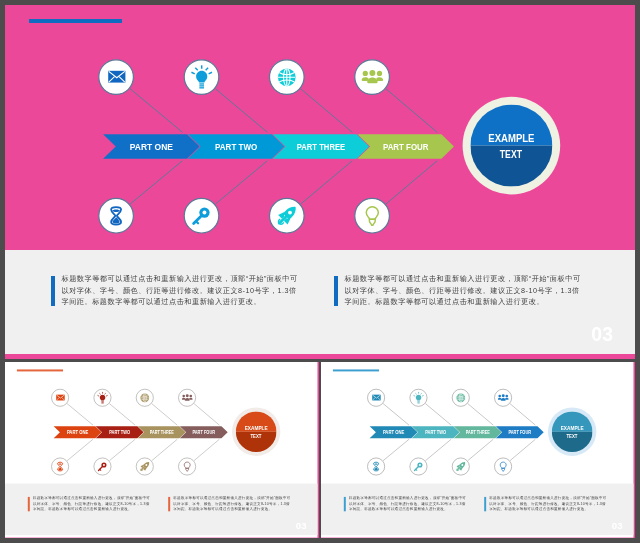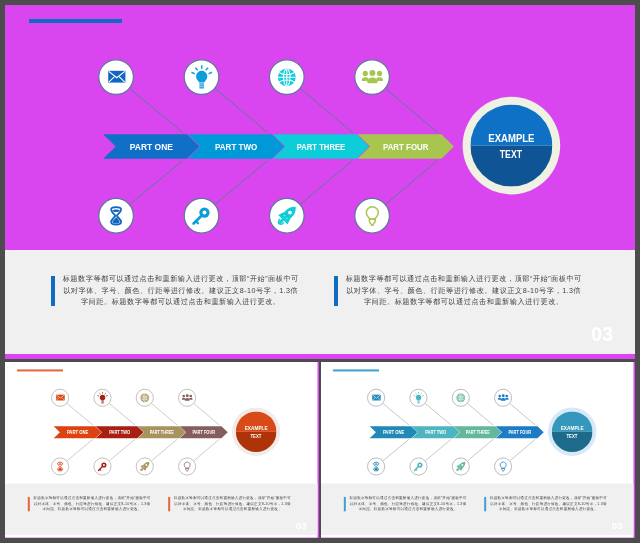--- a/index.html
+++ b/index.html
@@ -1,17 +1,17 @@
 <!DOCTYPE html>
 <html><head><meta charset="utf-8"><style>
 html,body{margin:0;padding:0;background:#4c4c4c;}
 body{width:640px;height:543px;font-family:"Liberation Sans",sans-serif;overflow:hidden;}
 .root{position:absolute;left:0;top:0;width:640px;height:543px;}
 
-.slide{position:absolute;background:#d946ef;overflow:hidden;text-align:center;}
+.slide{position:absolute;background:#ec4899;overflow:hidden;}
 #hero{left:5.2px;top:4.6px;width:630px;height:354.3px;}
 #tl{left:5.2px;top:362.3px;width:313.6px;height:175.7px;}
 #tr{left:320.7px;top:362.3px;width:314.5px;height:175.7px;}
 
 .inner{position:absolute;left:0;top:0;width:630px;height:354.3px;transform-origin:0 0;background:#fff;}
 .accent{position:absolute;}
 .graybar{position:absolute;left:0;background:#f0f0f0;}
 .dia{position:absolute;left:0;top:0;}
 .steplbl{fill:#fff;font-weight:bold;font-size:9.4px;text-anchor:middle;font-family:"Liberation Sans",sans-serif;}
 .reslbl{fill:#fff;font-weight:bold;font-size:11.4px;text-anchor:middle;font-family:"Liberation Sans",sans-serif;}

